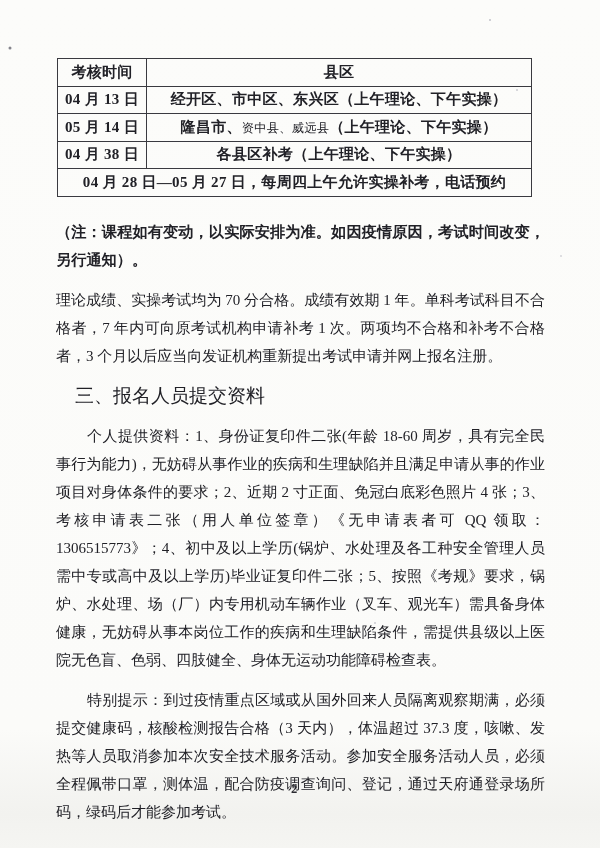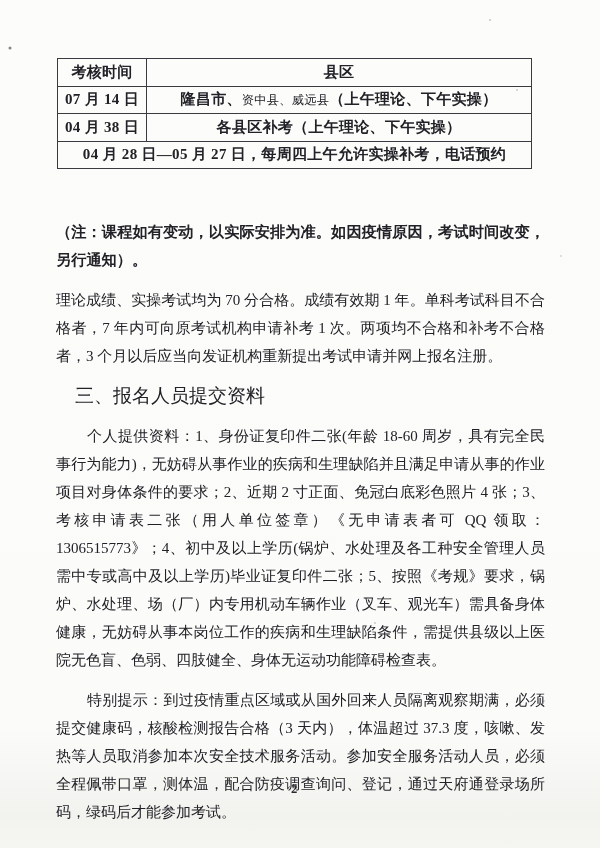--- a/index.html
+++ b/index.html
@@ -77,21 +77,25 @@
 
   <table class="schedule">
     <thead>
       <tr>
         <th class="col-time">考核时间</th>
         <th>县区</th>
       </tr>
     </thead>
     <tbody>
       <tr>
-        <td>07 月 14 日</td>
+        <td>04 月 13 日</td>
+        <td>经开区、市中区、东兴区（上午理论、下午实操）</td>
+      </tr>
+      <tr>
+        <td>05 月 14 日</td>
         <td><span>隆昌市、</span><span class="small">资中县、威远县</span><span>（上午理论、下午实操）</span></td>
       </tr>
       <tr>
         <td>04 月 38 日</td>
         <td>各县区补考（上午理论、下午实操）</td>
       </tr>
       <tr>
         <td colspan="2">04 月 28 日—05 月 27 日，每周四上午允许实操补考，电话预约</td>
       </tr>
     </tbody>

